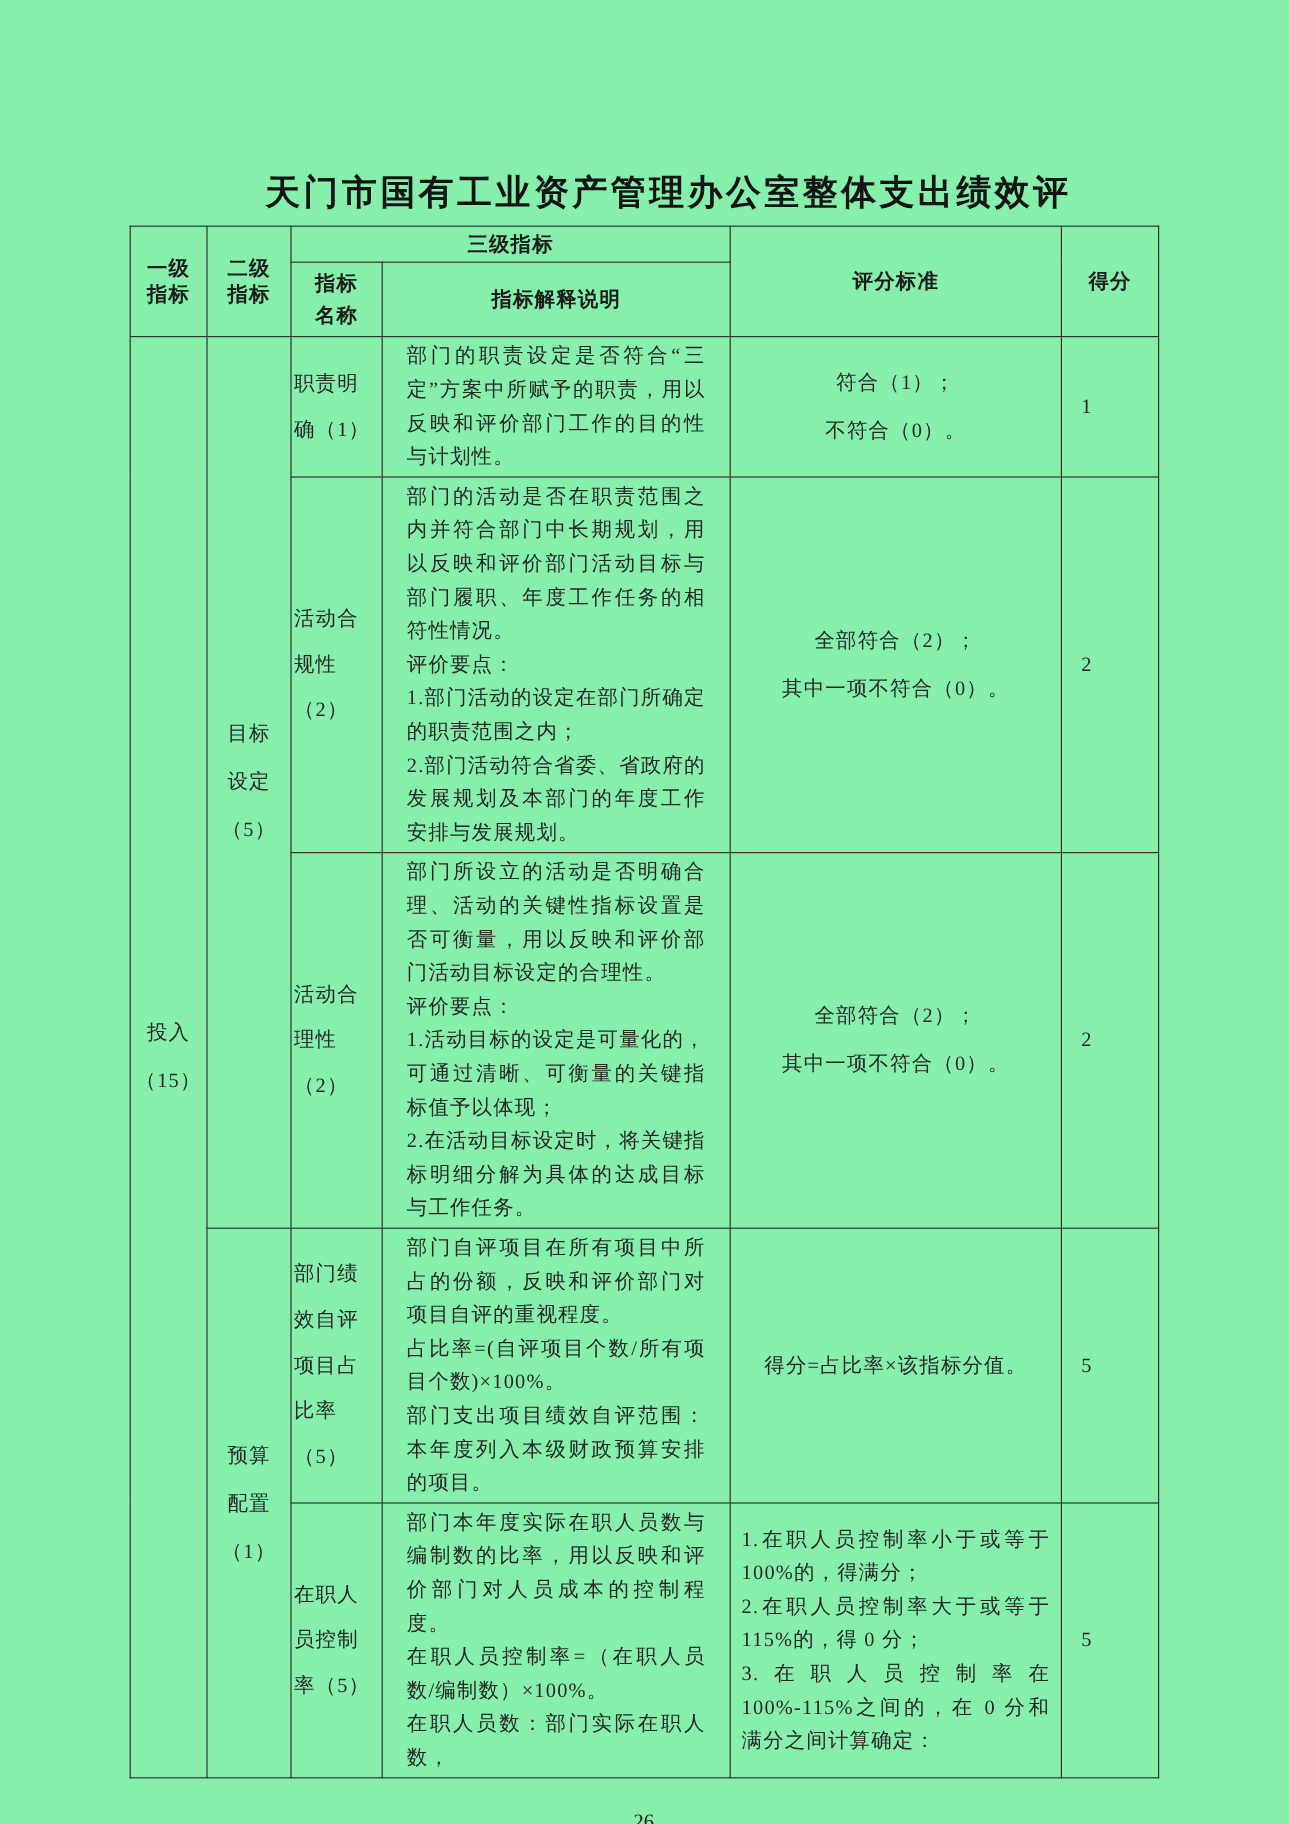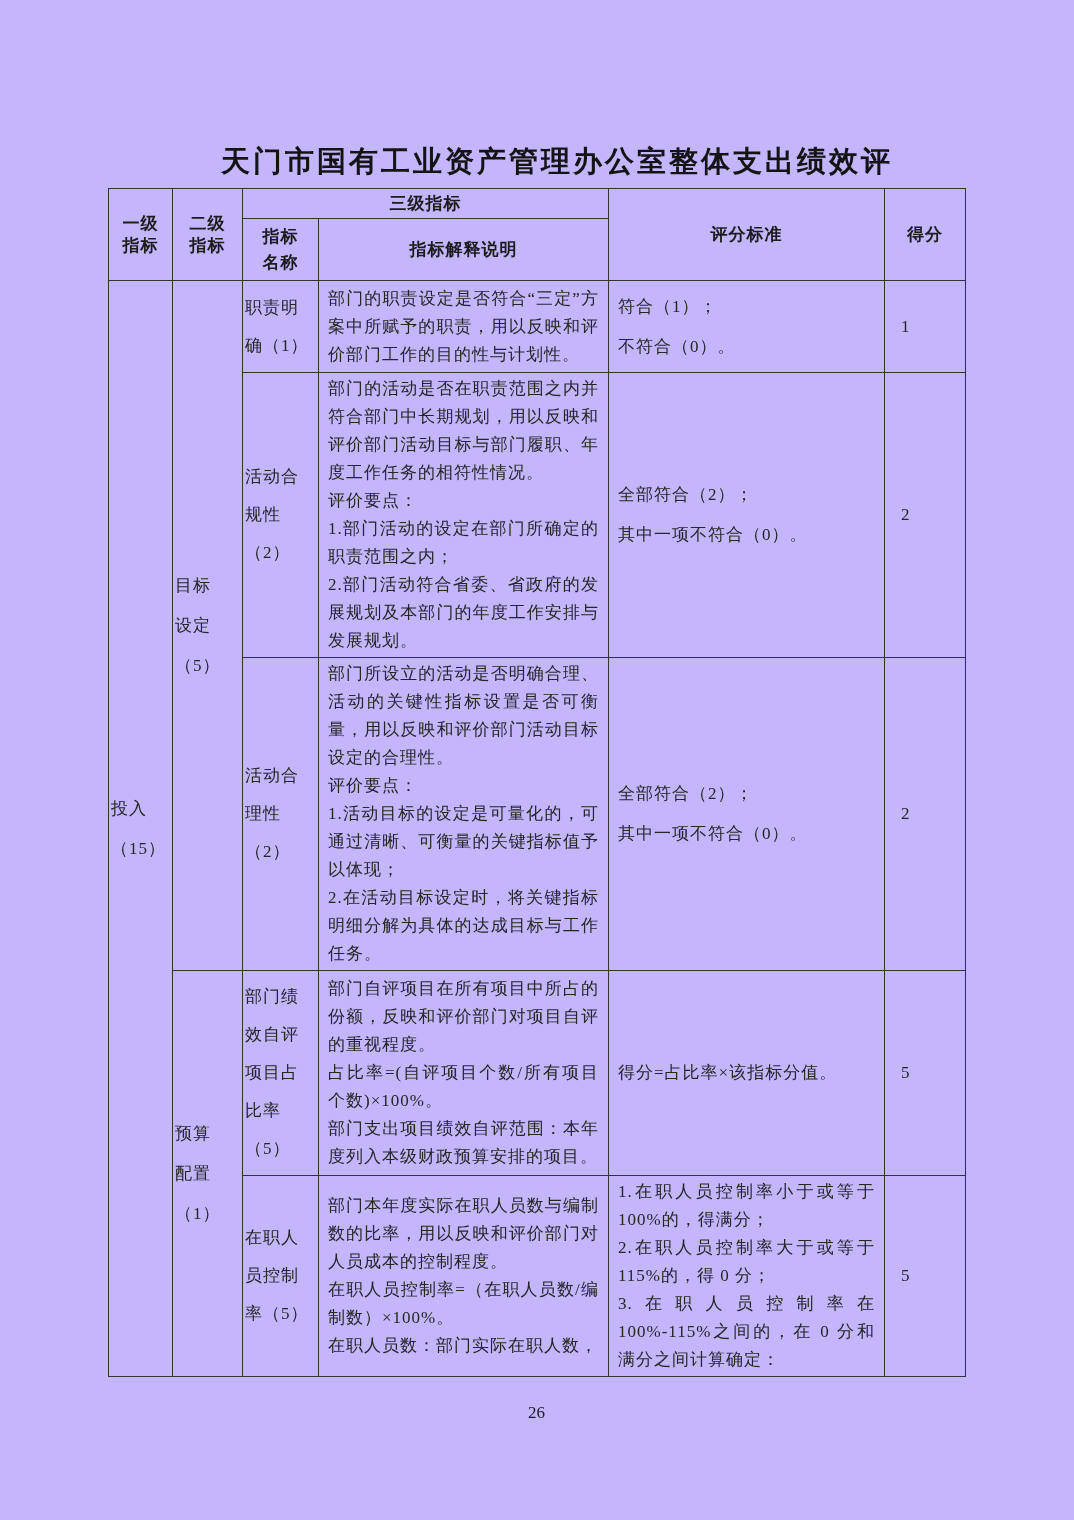--- a/index.html
+++ b/index.html
@@ -1,17 +1,17 @@
 <!DOCTYPE html>
 <html lang="zh"><head>
 <meta charset="utf-8">
 <style>
   html,body{margin:0;padding:0;background:#ffffff;}
   .page{
-    width:1074px;height:1520px;background:#c4b5fd;position:relative;
+    width:1074px;height:1520px;background:#86efac;position:relative;
     box-sizing:border-box;padding:136px 109px 0 108px;overflow:hidden;
     font-family:"Liberation Serif","DejaVu Serif",serif;color:#262626;
   }
   .doc-title{
     font-weight:bold;font-size:29px;line-height:51px;letter-spacing:3px;
     padding-left:50px;margin-bottom:0;color:#141414;
   }
   .t-line{display:block;}
   .t-indent{padding-left:63px;}
   table.score-table{
@@ -25,24 +25,24 @@
   .score-table th{font-weight:bold;text-align:center;line-height:26px;color:#1c1c1c;}
   .pre{white-space:pre-line;}
   tr.h-top{height:30px;}
   tr.h-top th{line-height:22px;padding:2px;margin-top:48px;}
   tr.h-bottom{height:62px;}
   tr.r1{height:92px;}
   tr.r2{height:278px;}
   tr.r3{height:305px;}
   tr.r4{height:205px;}
   tr.r5{height:164px;}
-  td.lvl{line-height:40px;padding:2px;}
+  td.lvl{text-align:center;line-height:40px;padding:2px;}
   td.name{text-align:left;line-height:38px;padding:2px 2px;}
-  td.explain{text-align:justify;line-height:28px;padding:2px 9px;}
-  td.standard{text-align:left;line-height:40px;padding:2px 9px;vertical-align:middle;}
+  td.explain{text-align:justify;line-height:28px;padding:2px 20px;}
+  td.standard{text-align:center;line-height:40px;padding:2px 9px;vertical-align:middle;}
   td.standard.tight{line-height:28px;text-align:justify;}
   td.score{text-align:left;padding-left:16px;vertical-align:middle;}
   .page-number{
     width:857px;text-align:center;margin-top:26px;font-size:17px;
     letter-spacing:0;color:#1c1c1c;
   }
 </style>
 </head>
 <body>
 

